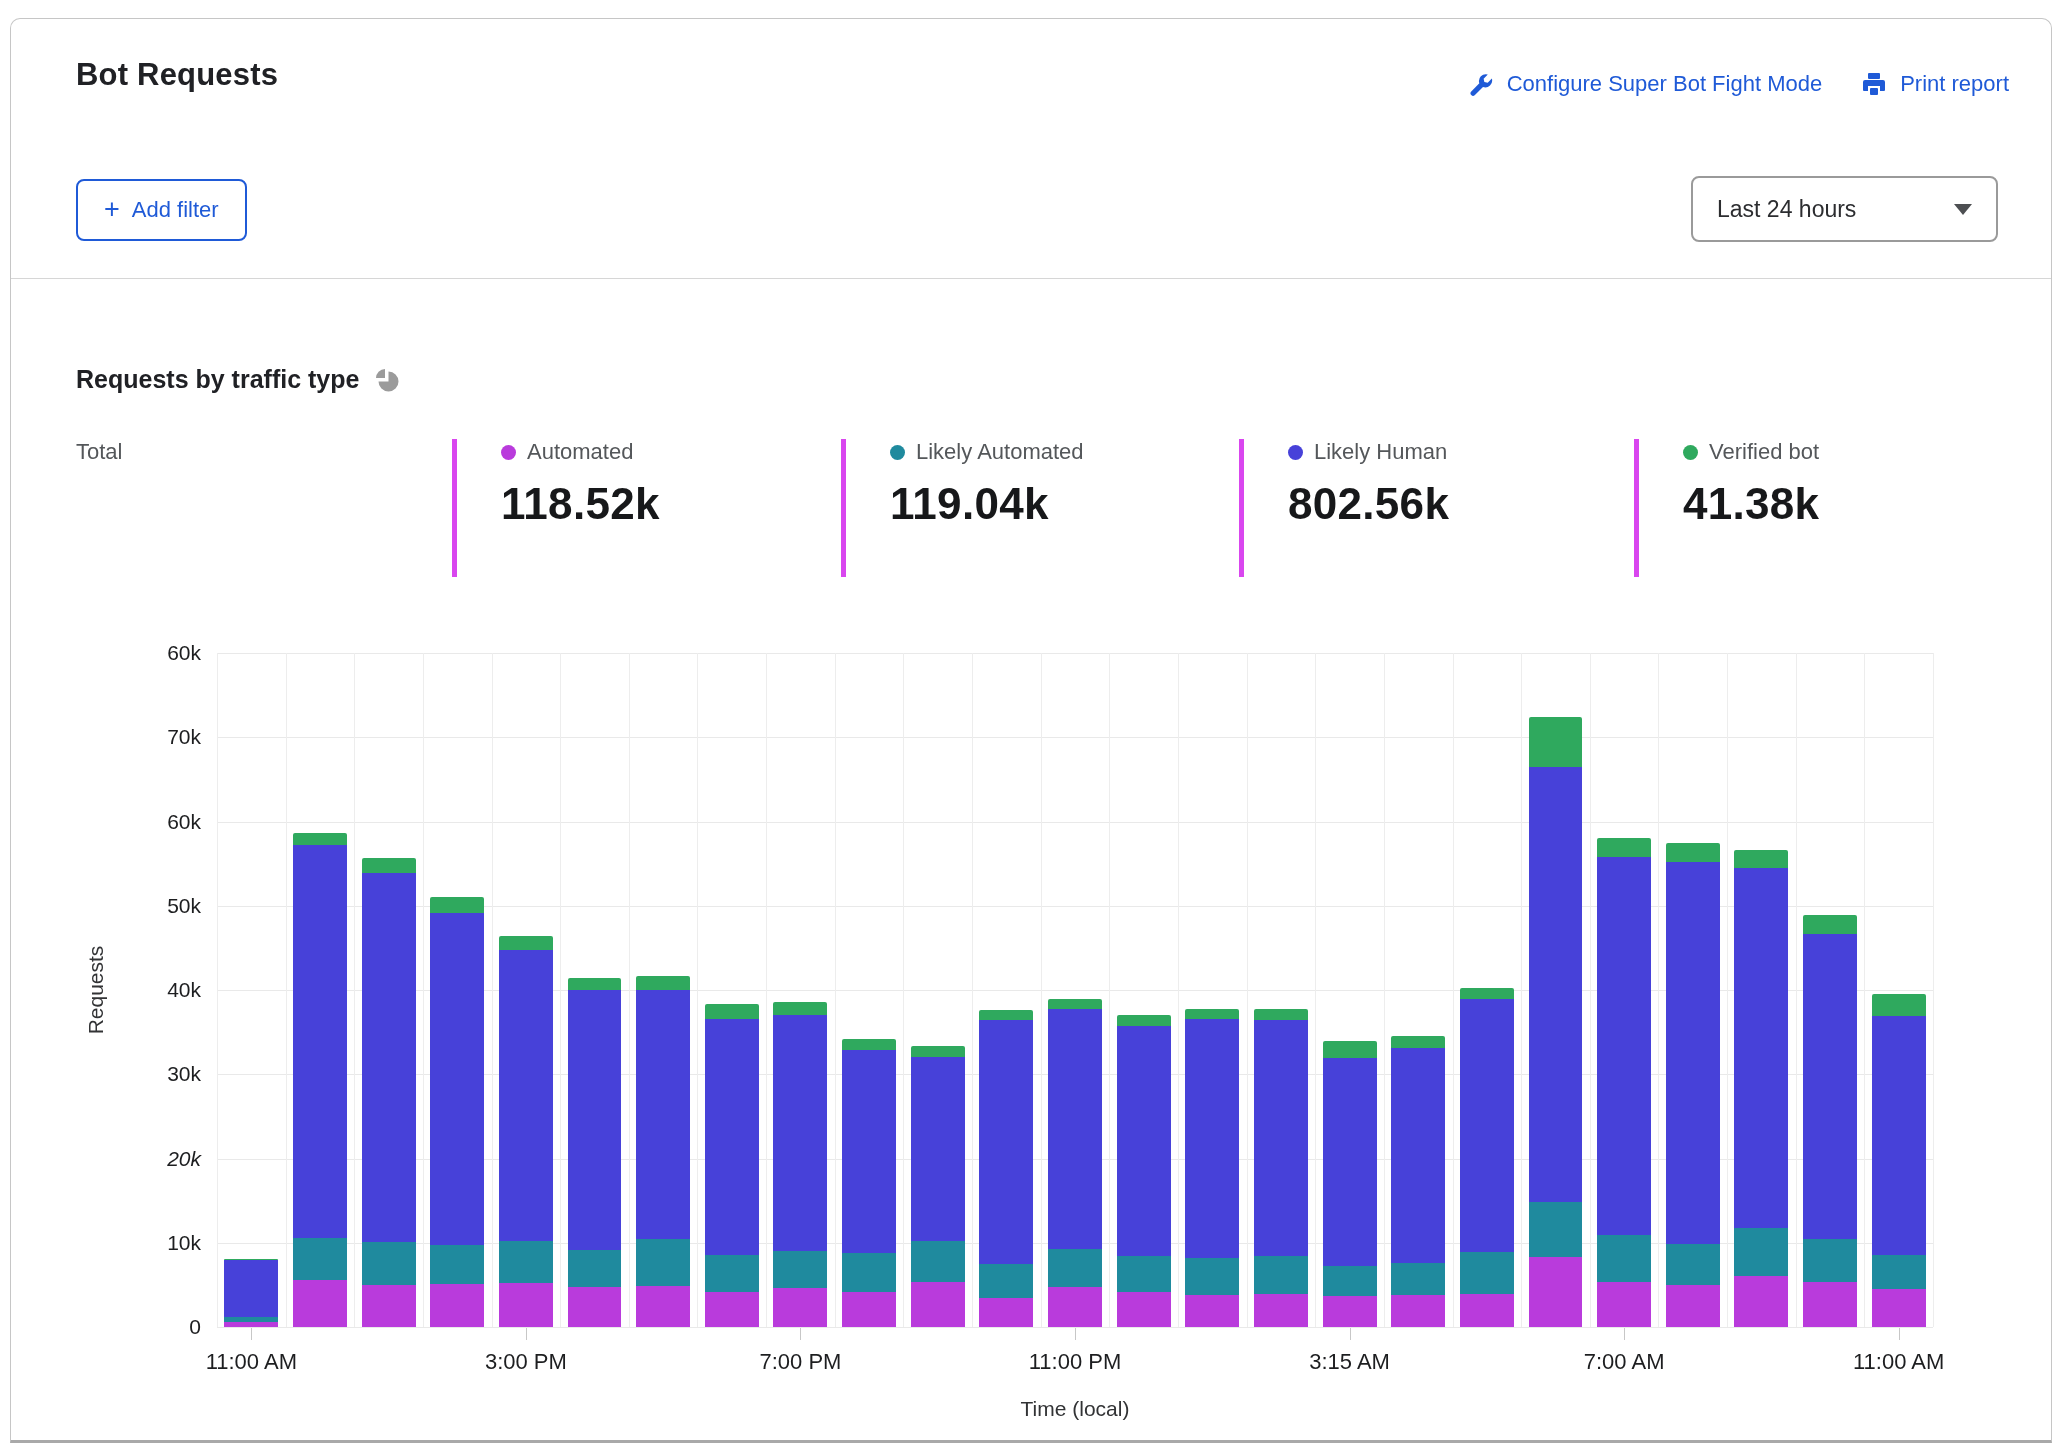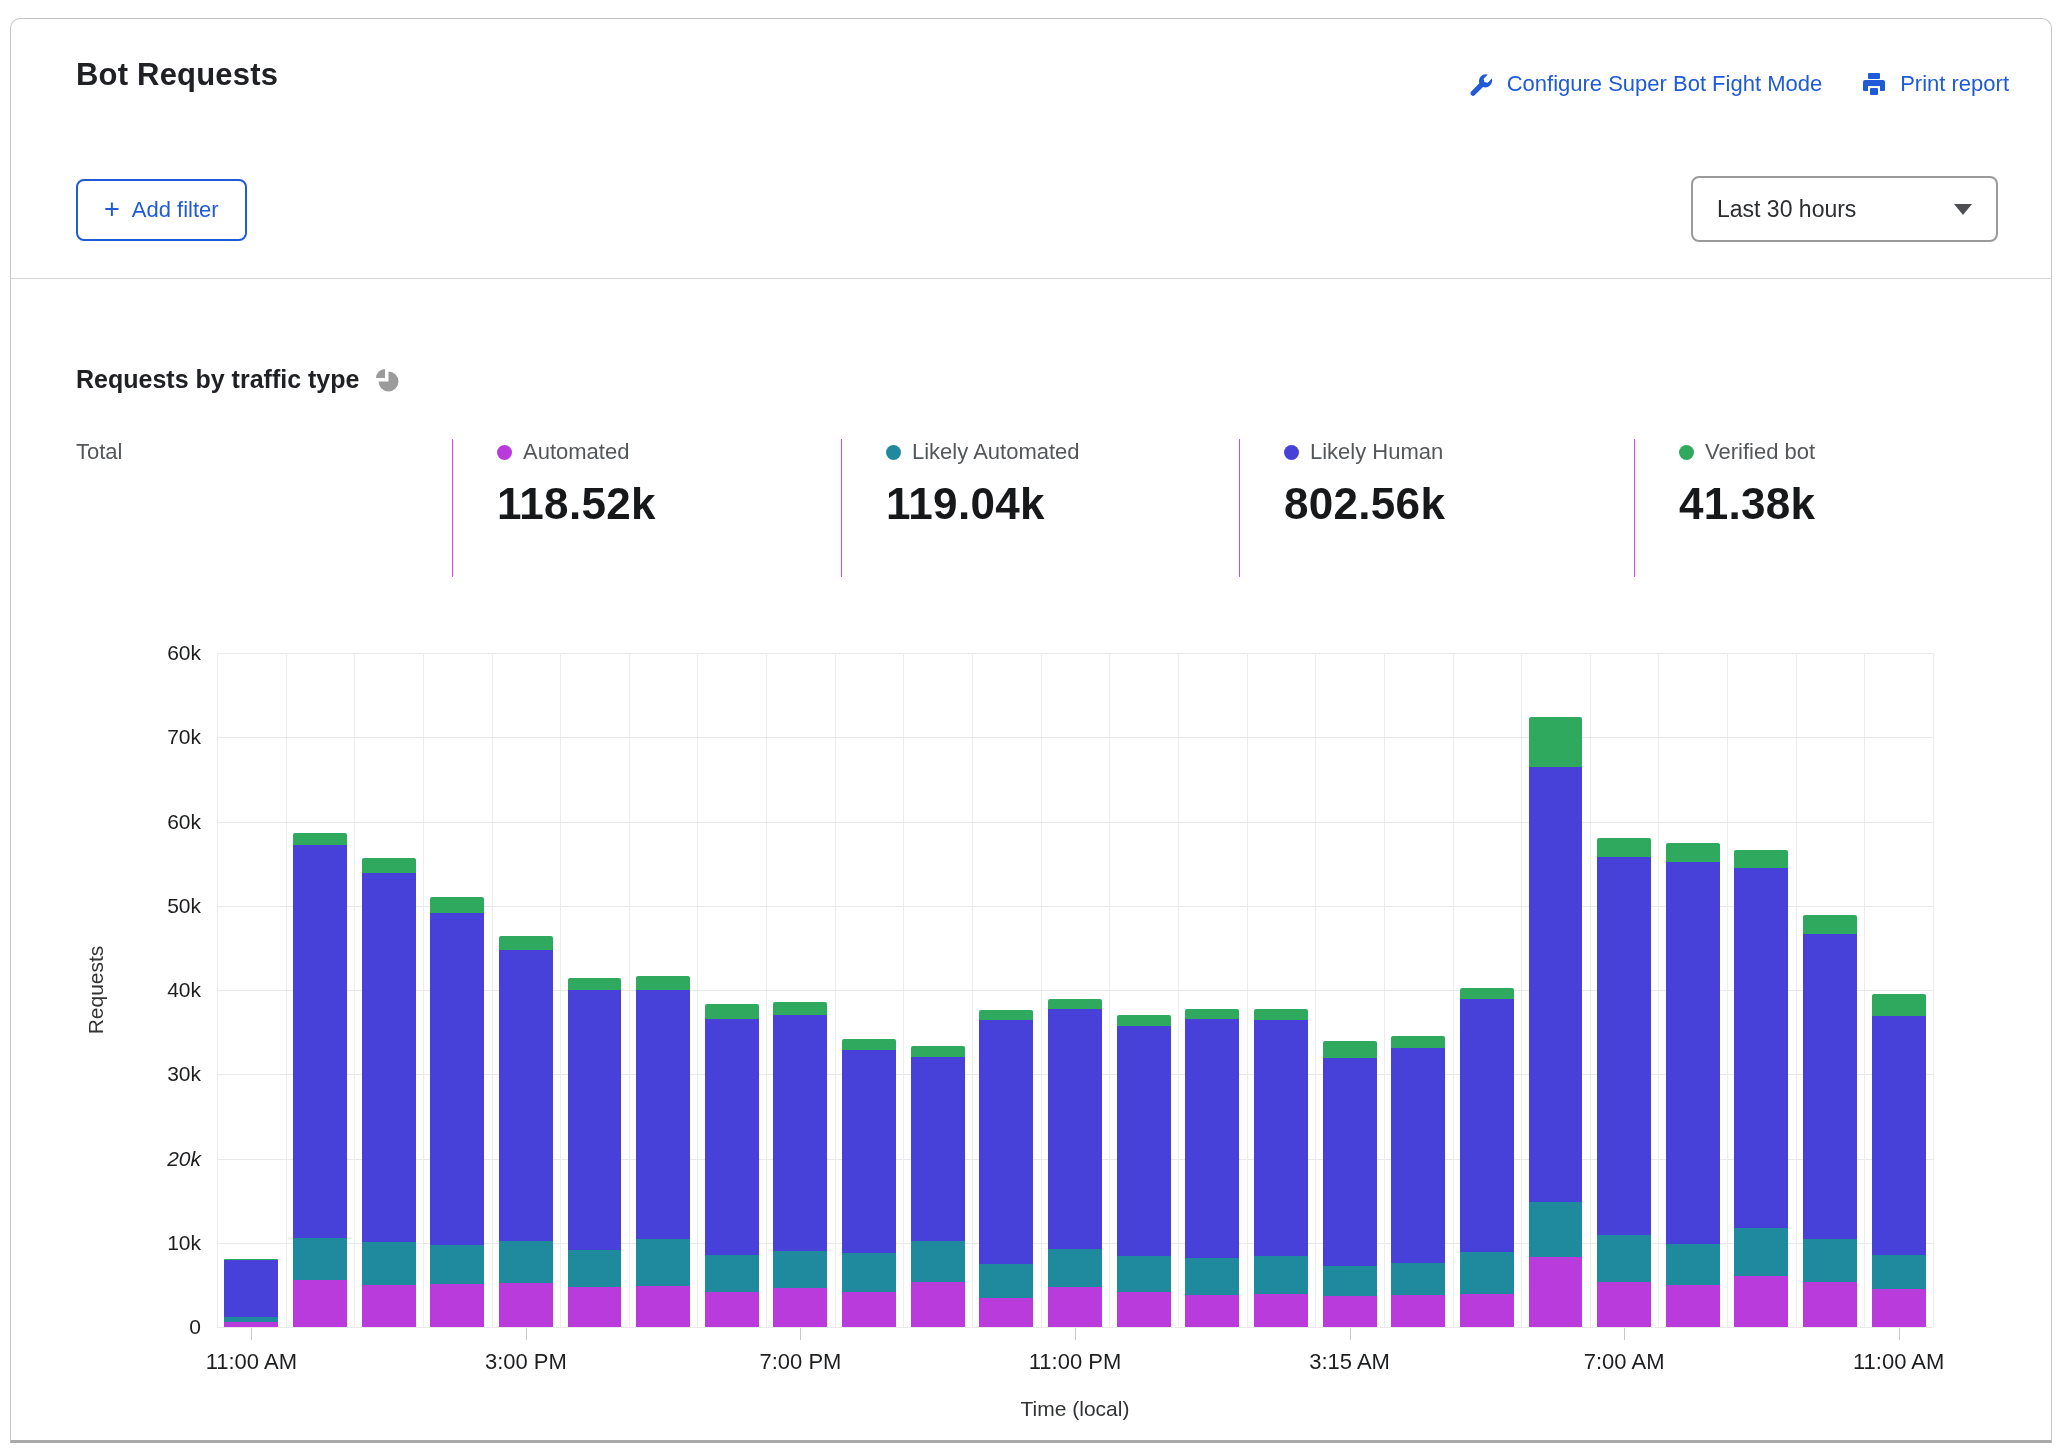--- a/index.html
+++ b/index.html
@@ -35,21 +35,21 @@
     display:flex; align-items:center; gap:14px; }
   .pie-icon svg { display:block; }
 
   
   .stats { position:absolute; left:0; top:420px; width:100%; display:flex; align-items:flex-start; }
   .stat { padding-left:44px; }
   .stat:first-child { width:441px; padding-left:65px; }
   .stat:nth-child(2) { width:389px; }
   .stat:nth-child(3) { width:398px; }
   .stat:nth-child(4) { width:395px; }
-  .stat + .stat { border-left:1px solid #d946ef; }
+  .stat + .stat { border-left:5px solid #d946ef; }
   .stat { min-height:138px; }
   .stat-label { display:flex; align-items:center; gap:11px; font-size:22px; color:#54575a; line-height:26px; }
   .stat-dot { width:15px; height:15px; border-radius:50%; flex:0 0 auto; }
   .stat-value { margin-top:14px; font-size:44px; font-weight:700; color:#17181a; letter-spacing:0.3px; }
 
   
   .chart { position:absolute; left:0; top:0; width:100%; height:100%; }
   .plot { position:absolute; left:206px; top:634px; width:1716px; height:674px; }
   .grid-h { position:absolute; left:0; width:100%; height:1px; background:#e9e9e9; }
   .grid-v { position:absolute; top:0; width:1px; height:100%; background:#ededed; }
@@ -90,21 +90,21 @@
       <span>Print report</span>
     </div>
   </div>
 
   <button class="add-filter">
     <span class="plus">+</span>
     <span>Add filter</span>
   </button>
 
   <div class="time-range">
-    <span>Last 30 hours</span>
+    <span>Last 24 hours</span>
     <span class="caret"></span>
   </div>
 
   <div class="header-divider"></div>
 
   <div class="section-heading">
     <span>Requests by traffic type</span>
     <span class="pie-icon">
       <svg width="27" height="27" viewBox="0 0 27 27" fill="#9b9b9b">
         <path d="M15.5 5.5 A 10 10 0 1 1 5.5 15.5 L 15.5 15.5 Z"></path>

